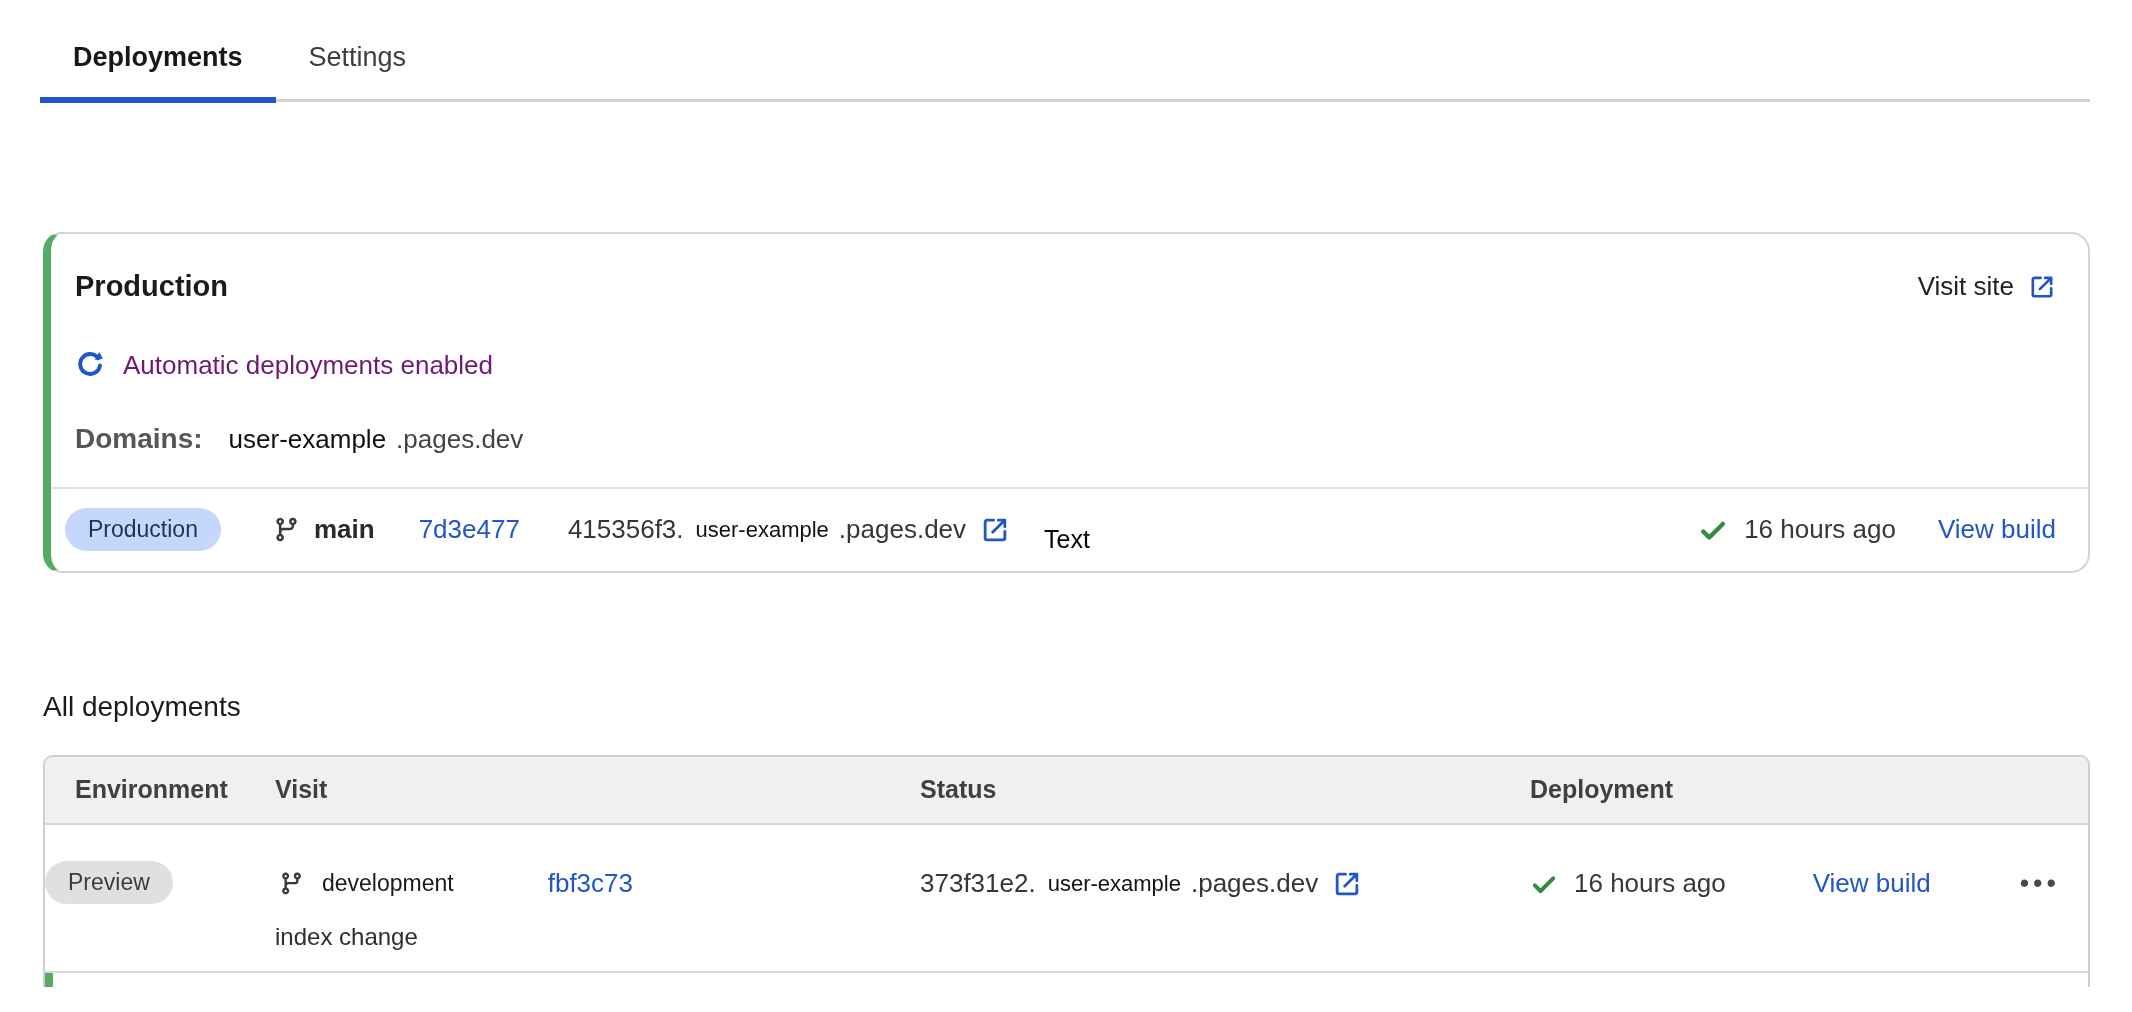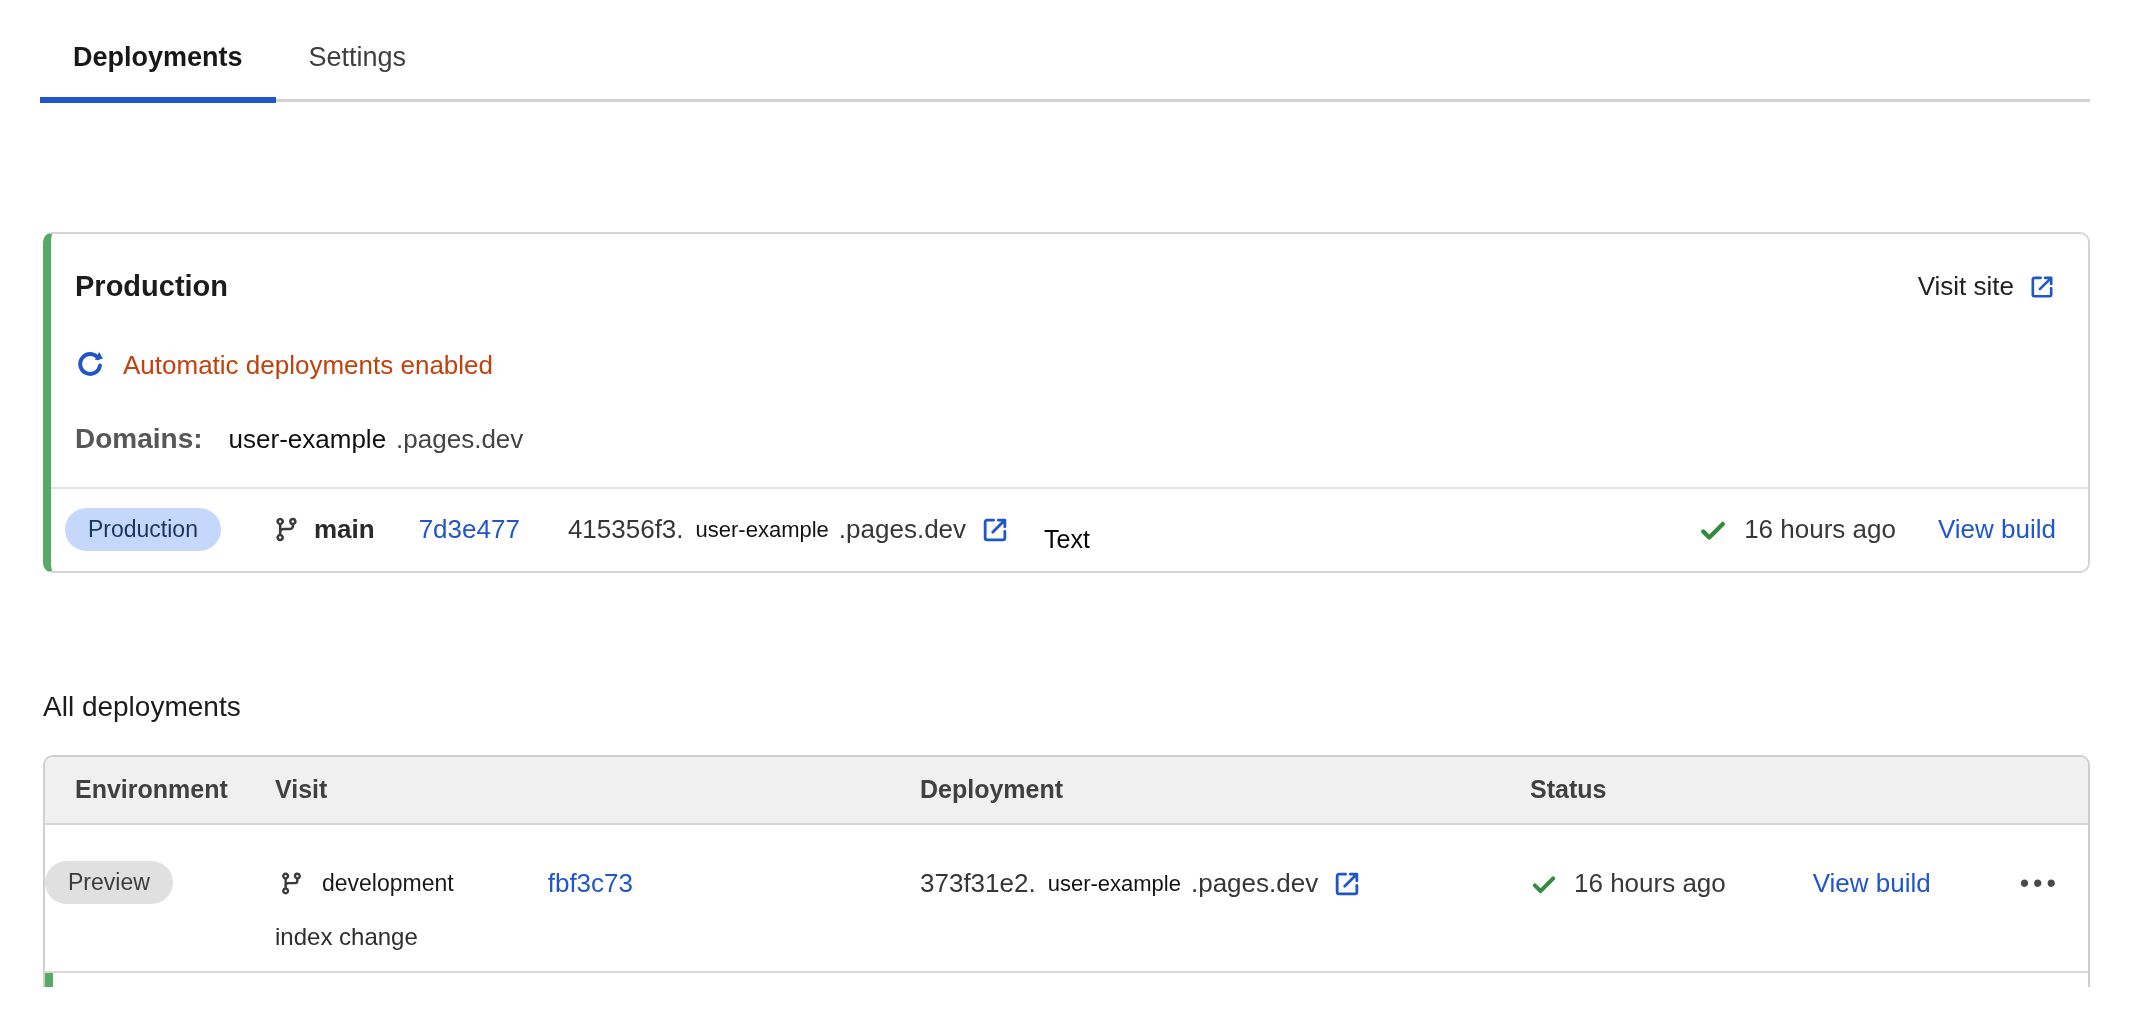--- a/index.html
+++ b/index.html
@@ -17,30 +17,30 @@
     padding:8px 33px 24px; font-size:27px; color:#3e3e3e;
     border-bottom:6px solid transparent; margin-bottom:-4px; cursor:pointer;
     white-space:nowrap;
   }
   .tab.active { font-weight:700; color:#181818; border-bottom-color:#2056c8; }
 
   
   .prod-card {
     margin:130px 42px 0 43px;
     border:2px solid #d4d4d4; border-left:8px solid #55ab64;
-    border-radius:10px;
+    border-radius:19px;
     background:#fff;
   }
   .card-top { padding:34px 32px 32px 24px; }
   .card-head { display:flex; justify-content:space-between; align-items:center; }
   .card-title { font-size:29px; font-weight:600; color:#1c1c1c; margin:0; line-height:1.3; }
   .visit-link { display:flex; align-items:center; gap:14px; font-size:26px; font-weight:500; color:#222; cursor:pointer; text-decoration:none; }
   .visit-link .icon { color:#2056c8; display:flex; }
 
-  .auto-row { margin-top:44px; display:flex; align-items:center; gap:18px; font-size:26px; color:#c2410c; }
+  .auto-row { margin-top:44px; display:flex; align-items:center; gap:18px; font-size:26px; color:#701a75; }
   .auto-row .icon { color:#2056c8; display:flex; }
 
   .domains-row { margin-top:42px; display:flex; align-items:baseline; }
   .dom-label { font-size:28px; font-weight:700; color:#575757; }
   .dom-name { font-size:26px; color:#0f0f0f; margin-left:26px; }
   .dom-suffix { font-size:26px; color:#434343; margin-left:10px; }
 
   .prod-row {
     border-top:2px solid #e2e2e2;
     height:84px; display:flex; align-items:center;
@@ -180,22 +180,22 @@
     <a class="view-build">View build</a>
   </div>
 </section>
 
 <h2 class="all-title">All deployments</h2>
 
 <section class="table">
   <div class="thead">
     <span class="th-env">Environment</span>
     <span>Visit</span>
+    <span>Status</span>
     <span>Deployment</span>
-    <span>Status</span>
   </div>
 
   <div class="trow">
     <div class="td-env">
       <span class="badge preview">Preview</span>
     </div>
     <div class="td-src">
       <div class="src-line1">
         <span class="branch-icon" style="margin-left:4px;">
           <svg width="25" height="25" viewBox="0 0 16 16" fill="currentColor">

